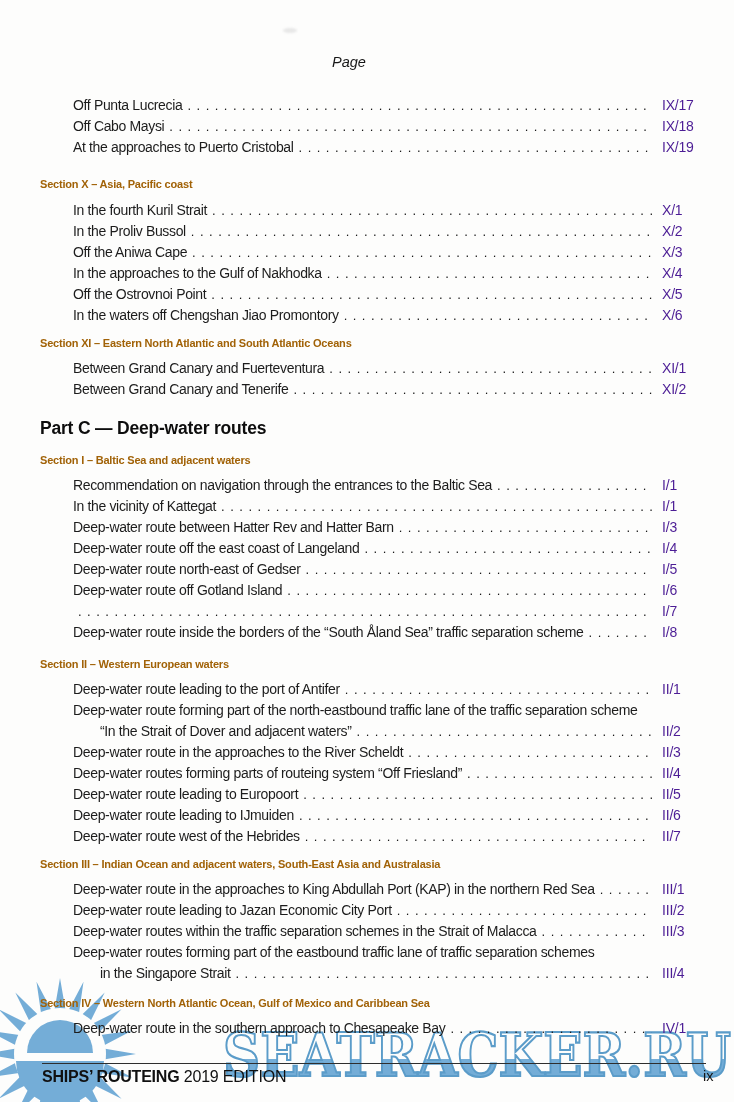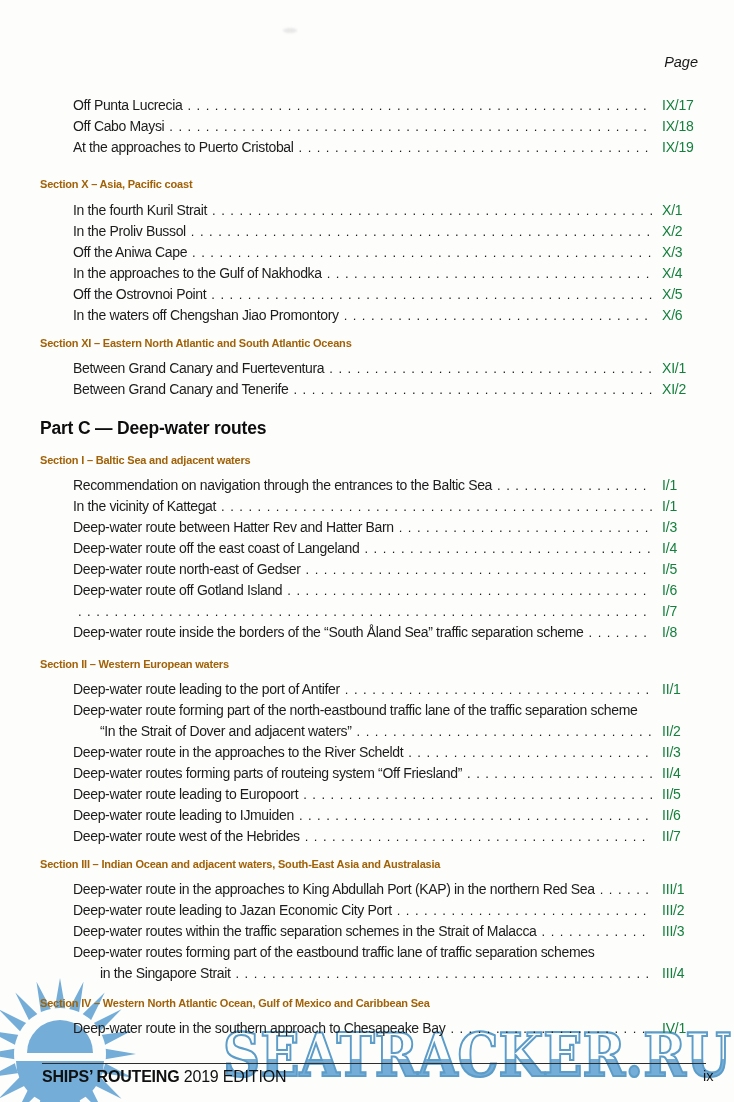--- a/index.html
+++ b/index.html
@@ -8,21 +8,21 @@
     background:#fdfdfc;overflow:hidden;
     font-family:"Liberation Sans",sans-serif;color:#1c1c1c;
   }
   
   .wm-layer{position:absolute;inset:0;z-index:1;}
   .content-layer{position:relative;z-index:2;}
   .footer-layer{position:absolute;inset:0;z-index:3;pointer-events:none;}
 
   
   .page-label{
-    padding-top:52px;margin-right:36px;text-align:right;
+    padding-top:52px;margin-right:36px;text-align:center;
     font-style:italic;font-size:14.5px;line-height:20px;color:#171717;
   }
 
   
   .toc{overflow:hidden;}
   .sec{
     margin:0 26px 0 40px;font-size:11px;font-weight:700;line-height:21px;
     letter-spacing:-0.2px;color:#a16207;white-space:nowrap;
   }
   .part{
@@ -45,21 +45,21 @@
   .toc-row{display:flex;align-items:flex-start;height:21px;line-height:21px;}
   .entry-title{
     white-space:nowrap;font-size:14px;letter-spacing:-0.35px;color:#1c1c1c;flex:0 0 auto;
   }
   .entry-title.cont{padding-left:27px;}
   .leader{
     flex:1 1 auto;overflow:hidden;white-space:nowrap;
     margin:0 10px 0 5px;font-size:13px;letter-spacing:5.5px;color:#1a1a1a;
   }
   .pagecol{
-    flex:0 0 46px;width:46px;font-size:14px;letter-spacing:-0.2px;color:#15803d;text-align:left;
+    flex:0 0 46px;width:46px;font-size:14px;letter-spacing:-0.2px;color:#4c1d95;text-align:left;
   }
 
   
   .footer-rule{position:absolute;left:42px;top:1063px;width:664px;border-top:1.6px solid #2e2e2e;}
   .footer-left{position:absolute;left:42px;top:1068px;font-size:16px;letter-spacing:-0.2px;color:#101010;white-space:nowrap;}
   .footer-left .bold{font-weight:700;}
   .footer-center{position:absolute;left:328px;top:1129px;font-size:12.5px;font-style:italic;color:#222;}
   .footer-right{position:absolute;left:703px;top:1068px;font-size:14.5px;color:#151515;}
 
   

